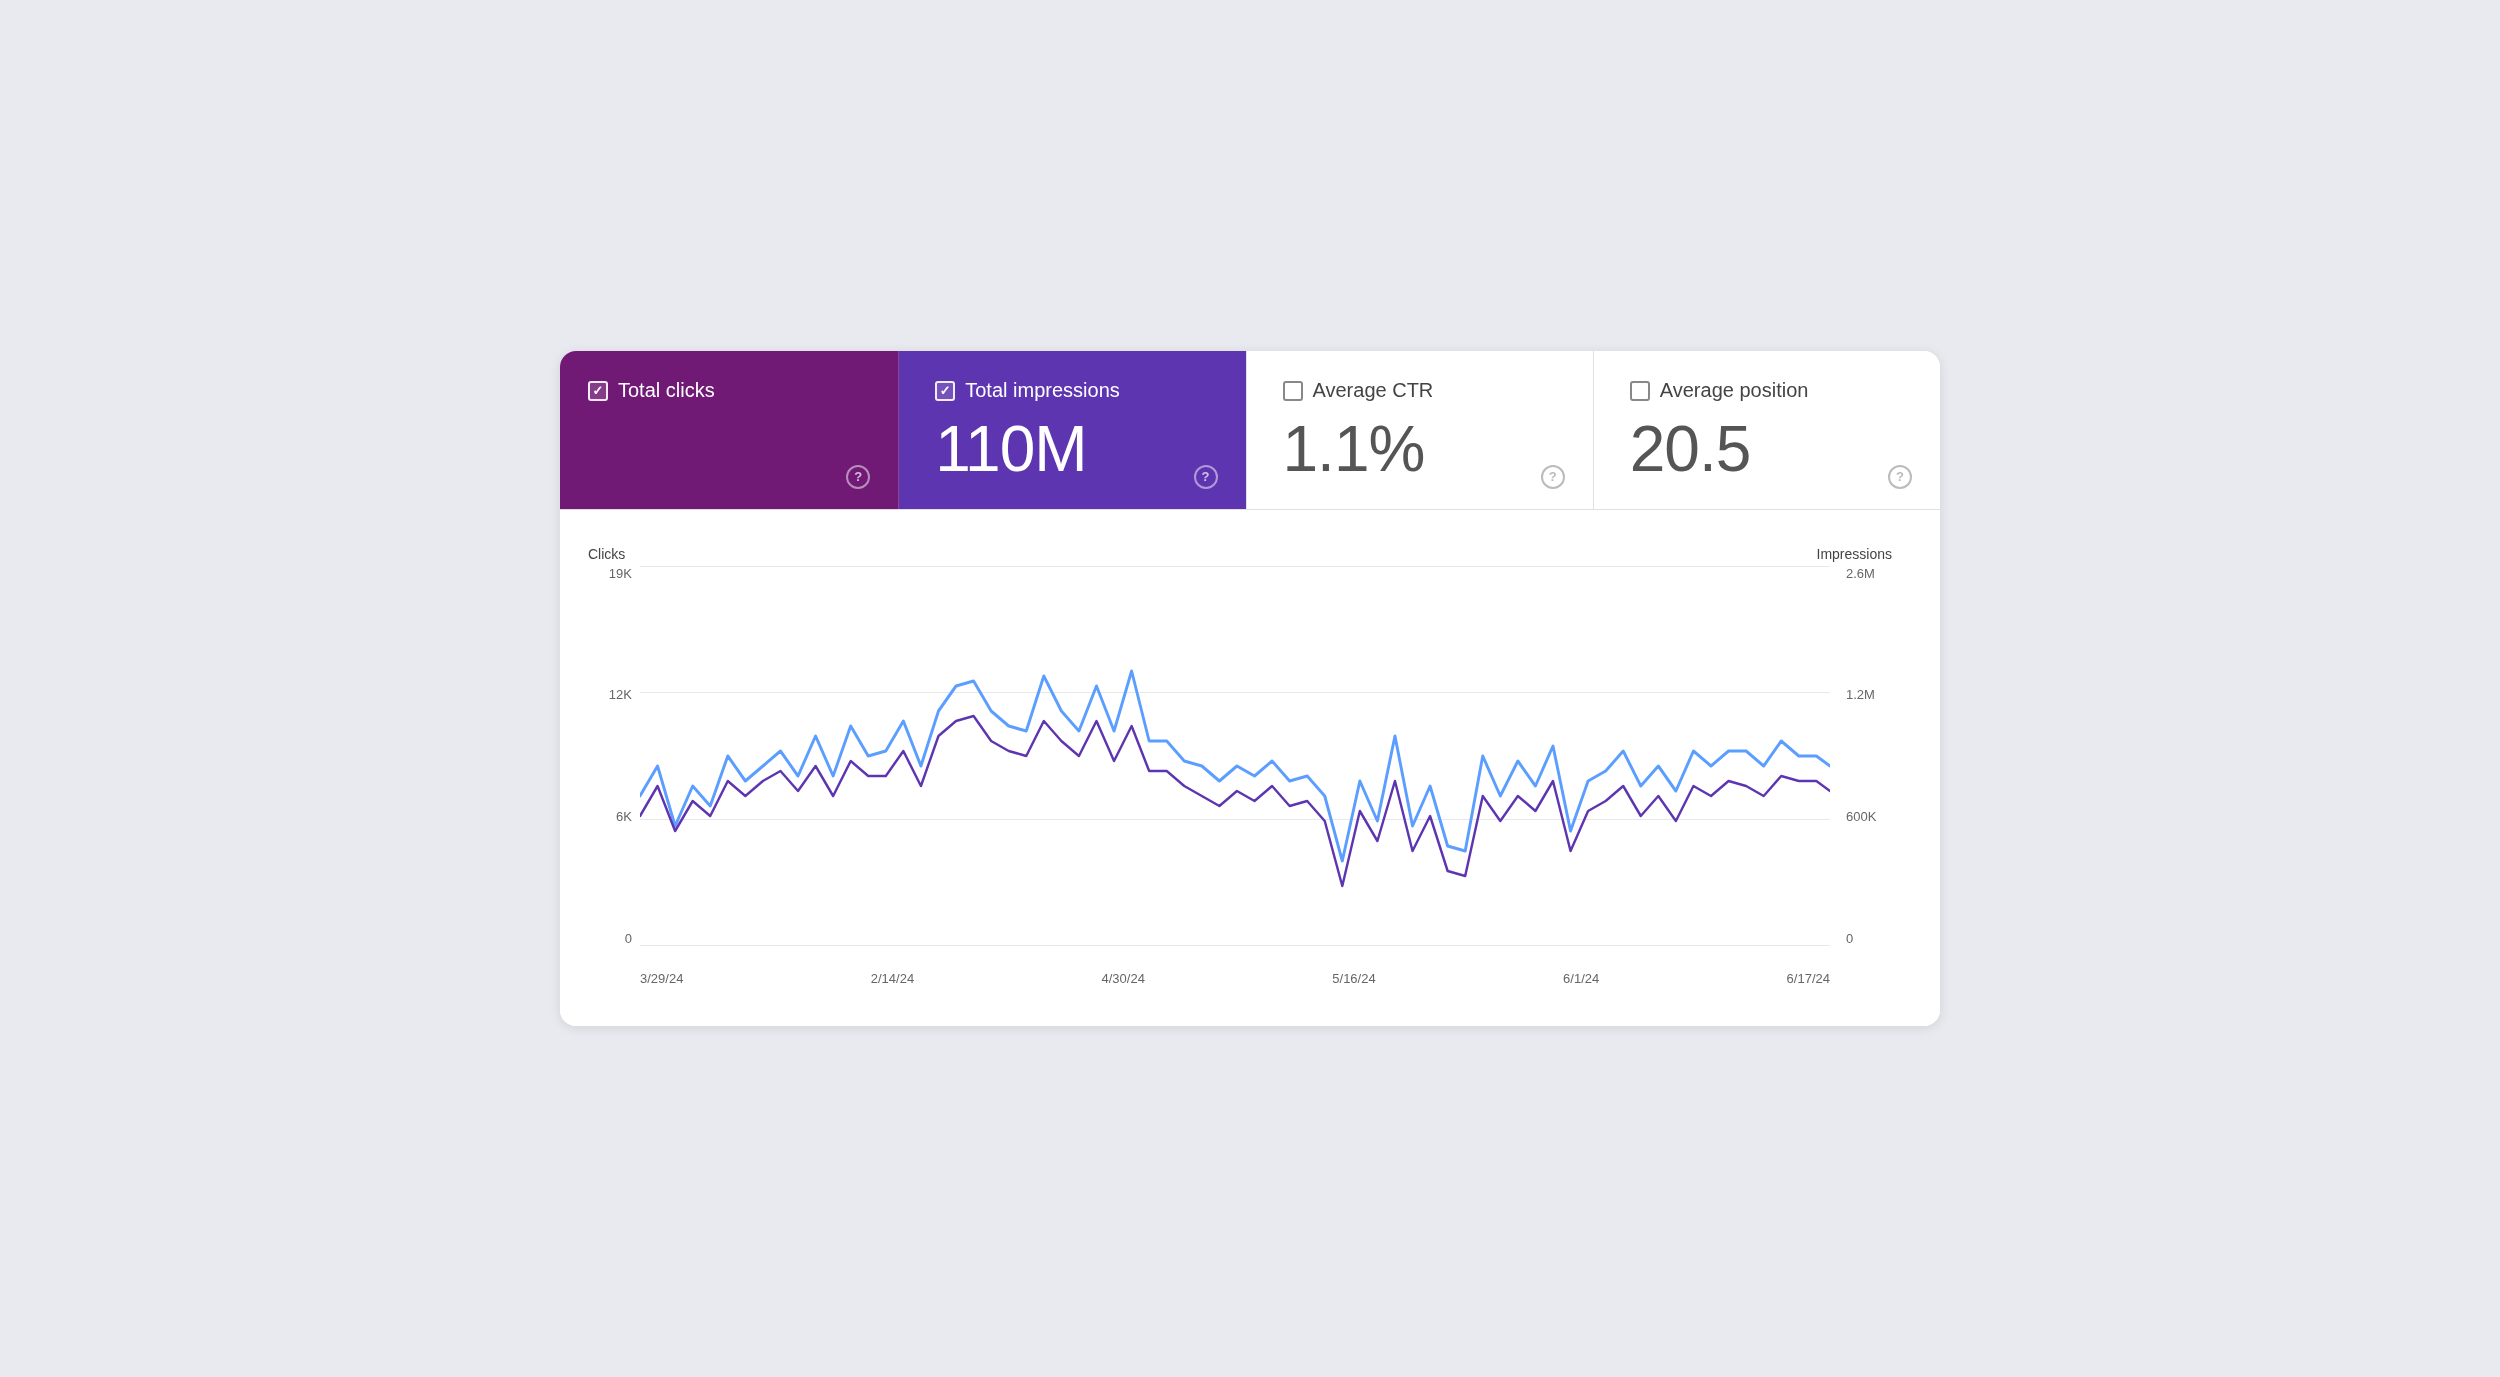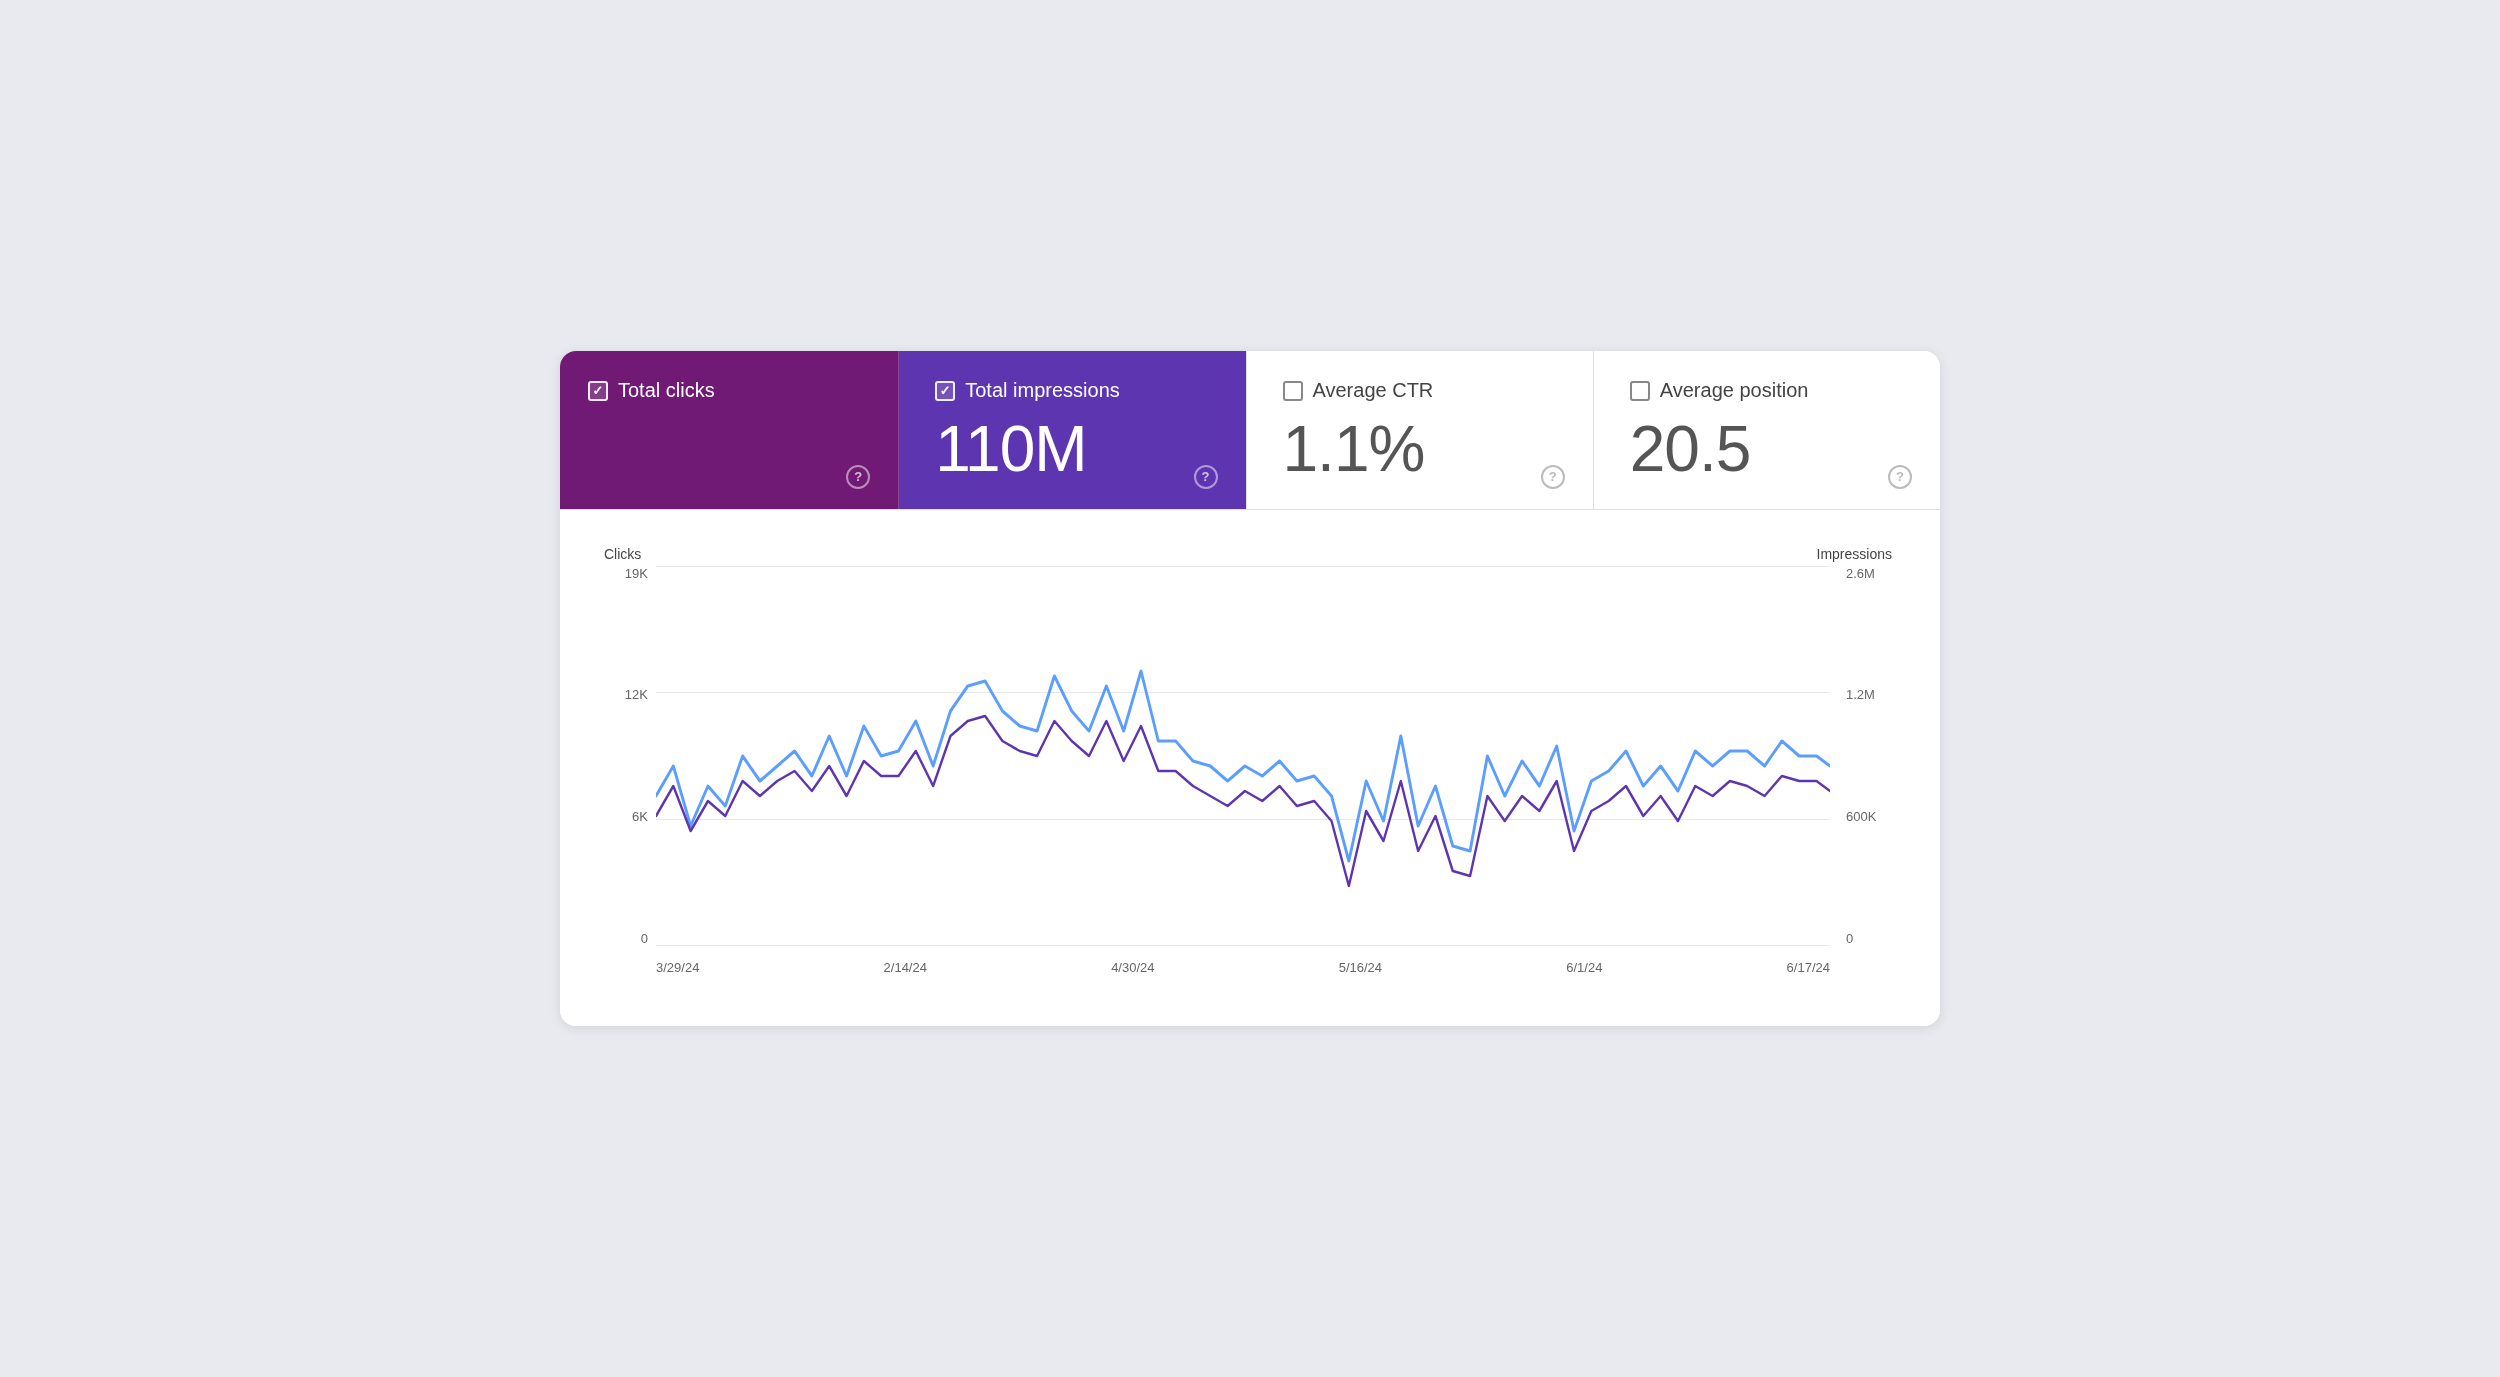--- a/index.html
+++ b/index.html
@@ -103,21 +103,21 @@
       color: rgba(255,255,255,0.7);
       font-size: 13px;
       font-weight: bold;
       cursor: pointer;
     }
     .help-icon.dark {
       border-color: #bbb;
       color: #bbb;
     }
     .chart-area {
-      padding: 36px 48px 40px 44px;
+      padding: 36px 48px 40px 28px;
       background: #fff;
     }
     .chart-labels-top {
       display: flex;
       justify-content: space-between;
       margin-bottom: 4px;
     }
     .chart-axis-label {
       font-size: 14px;
       color: #444;
@@ -178,21 +178,21 @@
       width: 100%; height: 100%;
     }
     .x-axis-labels {
       position: absolute;
       bottom: 0;
       left: 52px;
       right: 62px;
       display: flex;
       justify-content: space-between;
       height: 36px;
-      align-items: center;
+      align-items: flex-end;
     }
     .x-label {
       font-size: 13px;
       color: #666;
       text-align: center;
     }
   </style>
 </head>
 <body>
 

